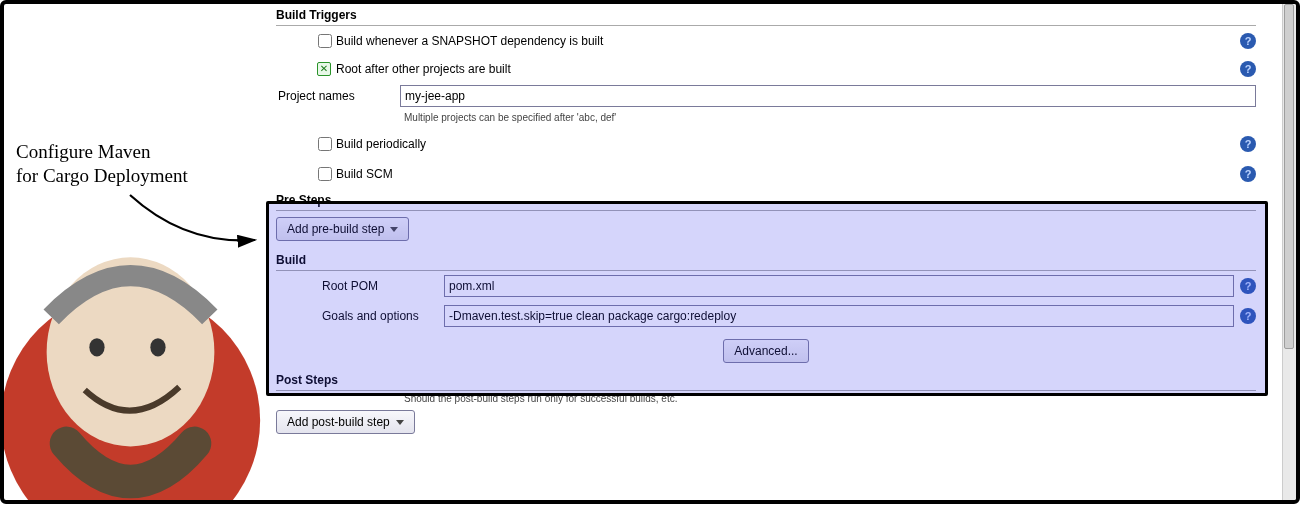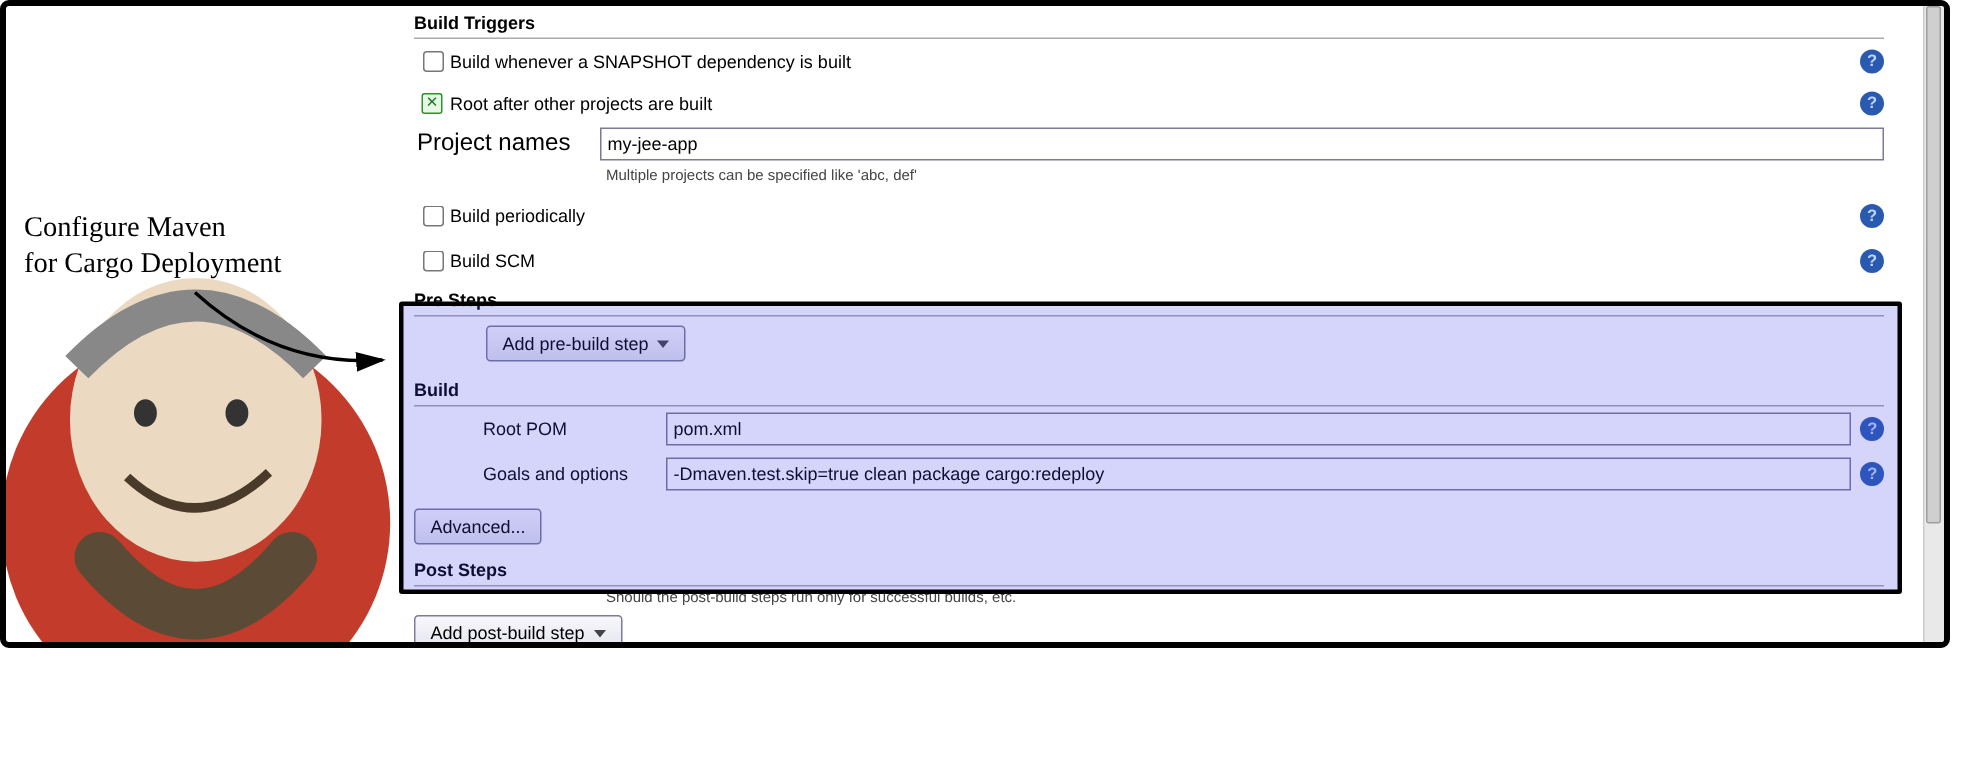--- a/index.html
+++ b/index.html
@@ -27,21 +27,21 @@
   .arrow {
     position: absolute;
     left: 125px;
     top: 190px;
     z-index: 20;
   }
   .frame {
     position: absolute;
     left: 0; top: 0;
     width: 1300px;
-    height: 432px;
+    height: 504px;
     border: 4px solid #000;
     border-radius: 6px;
     background: #fff;
     overflow: hidden;
   }
   .scroll-track {
     position: absolute;
     right: 0; top: 0;
     width: 14px; height: 100%;
     background: #e9e9e9;
@@ -66,20 +66,21 @@
     font-weight: bold;
     font-size: 12px;
     border-bottom: 1px solid #aaa;
     padding: 4px 0 3px 0;
     margin: 0;
   }
   .row {
     display: flex;
     align-items: center;
     padding: 5px 0;
+    margin-left: 36px;
   }
   .row .cb-wrap { width: 24px; display: flex; align-items: center; justify-content: center; }
   .row .lbl { flex: 1; font-size: 12px; }
   .help {
     width: 16px; height: 16px;
     border-radius: 50%;
     background: #2a5ab0;
     color: #bcd4ff;
     font-weight: bold;
     font-size: 11px;
@@ -98,21 +99,21 @@
     display: inline-flex;
     align-items: center; justify-content: center;
     font-size: 10px; color: #1a7a1a;
     border-radius: 2px;
     cursor: pointer;
     line-height: 1;
   }
   .form-row { display: flex; align-items: center; padding: 3px 0; }
   .form-row .flab {
     width: 124px;
-    font-size: 16px;
+    font-size: 12px;
     padding-left: 2px;
   }
   .form-row .fctl { flex: 1; }
   .txt {
     width: 100%;
     border: 1px solid #7a7a9a;
     background: #fff;
     font-size: 12px;
     padding: 2px 4px;
     height: 22px;
@@ -145,25 +146,25 @@
     left: 262px;
     top: 197px;
     width: 1002px;
     height: 195px;
     border: 3px solid #000;
     background: rgba(65, 66, 237, 0.22);
     border-radius: 2px;
     pointer-events: none;
     z-index: 5;
   }
-  .pre-build { padding-top: 6px; margin-left: 48px; }
+  .pre-build { padding-top: 6px; }
   .build-row { display: flex; align-items: center; padding: 4px 0; }
   .build-row .blab { width: 124px; font-size: 12px; padding-left: 2px; margin-left: 44px; }
   .build-row .bctl { flex: 1; display: flex; align-items: center; }
-  .adv-wrap { display: flex; justify-content: flex-start; padding: 8px 0 6px 0; }
+  .adv-wrap { display: flex; justify-content: center; padding: 8px 0 6px 0; }
   .post-steps .radios {
     display: flex;
     align-items: center;
     gap: 14px;
     padding: 6px 0 2px 128px;
     font-size: 12px;
   }
   .radio {
     display: inline-flex; align-items: center; gap: 6px;
     cursor: pointer;
@@ -233,21 +234,21 @@
             <span class="cb-checked-green">✕</span>
           </span>
         <span class="lbl">Root after other projects are built</span>
         <span class="help">?</span>
       </div>
 
       <div class="form-row">
         <div class="flab">Project names</div>
         <div class="fctl"><input class="txt" type="text" value="my-jee-app" style=""></div>
       </div>
-      <div class="hint">Multiple projects can be specified like 'abc, def'</div>
+      <div class="hint">Multiple projects can be specified after 'abc, def'</div>
 
       <div class="row">
         <span class="cb-wrap">
             <input type="checkbox" class="cb" style="">
           </span>
         <span class="lbl">Build periodically</span>
         <span class="help">?</span>
       </div>
 
       <div class="row">

